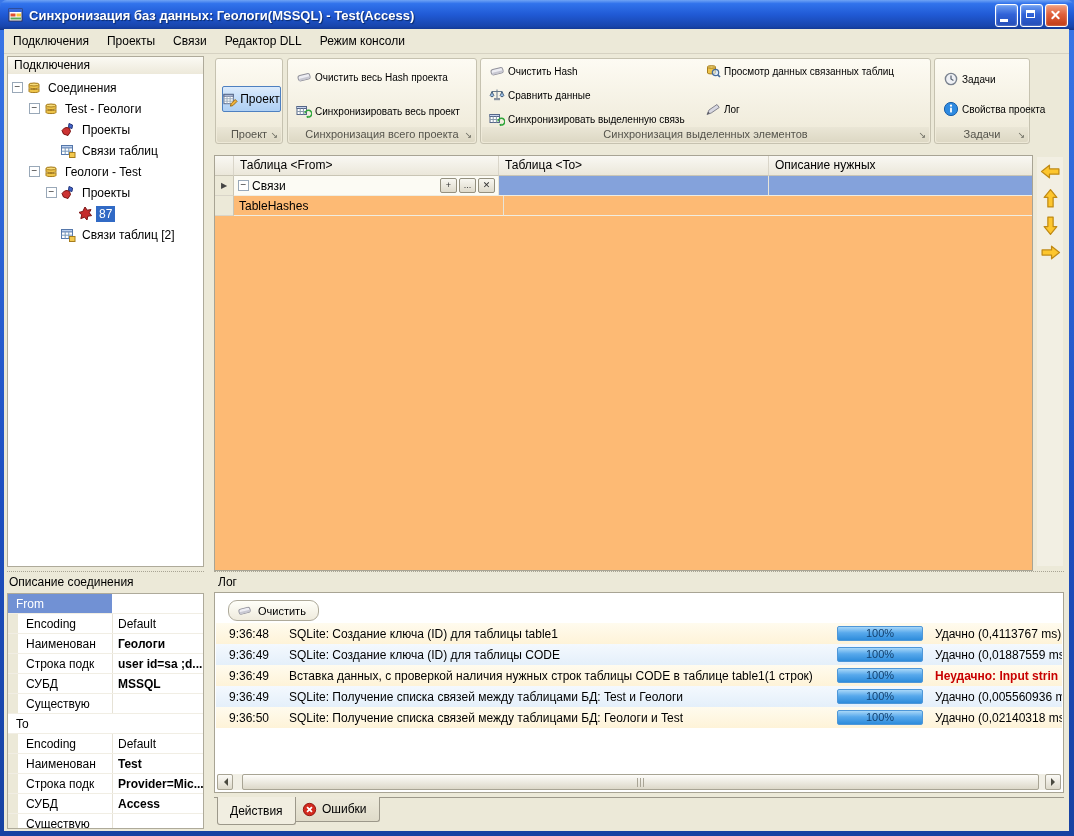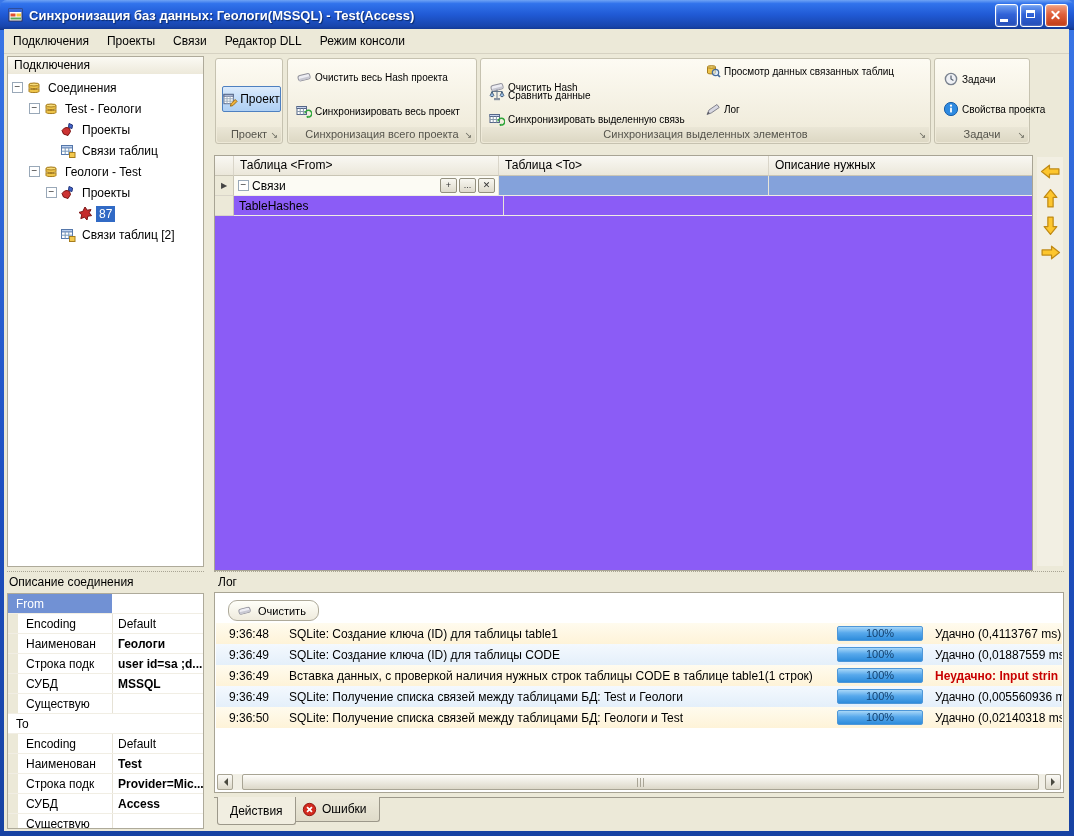--- a/index.html
+++ b/index.html
@@ -58,21 +58,21 @@
     border:1px solid #C6C2B0;border-radius:3px;box-sizing:border-box;}
   .rcaption{position:absolute;left:1px;right:1px;bottom:1px;height:15px;
     background:linear-gradient(180deg,#EAE6D6,#DDD8C4);font-size:11px;color:#55544C;
     text-align:center;line-height:15px;border-radius:0 0 2px 2px;}
   .rcaption .corner{position:absolute;right:3px;top:1px;font-size:9px;color:#6A6A60;}
   .rbtn{position:absolute;display:flex;align-items:center;gap:3px;font-size:10px;white-space:nowrap;cursor:default;}
   .project-btn{position:absolute;left:6px;top:27px;width:57px;height:24px;display:flex;align-items:center;
     justify-content:center;gap:2px;border:1px solid #4E80C0;border-radius:2px;
     background:linear-gradient(180deg,#DCEBFB,#C2DCF8 50%,#AFD0F4);}
   
-  .grid{position:absolute;left:214px;top:155px;width:819px;height:416px;background:#8b5cf6;
+  .grid{position:absolute;left:214px;top:155px;width:819px;height:416px;background:#fdba74;
     border:1px solid #A8A494;box-sizing:border-box;}
   .grid-head{display:flex;height:20px;}
   .gh-cell{background:linear-gradient(180deg,#F9F8F3,#EBE7DA);border-right:1px solid #D9D5C9;
     border-bottom:1px solid #C9C5B5;padding-left:6px;line-height:19px;overflow:hidden;white-space:nowrap;box-sizing:border-box;}
   .gh-sel{width:19px;padding-left:0;flex:none;}
   .gh-c1{width:265px;flex:none;} .gh-c2{width:270px;flex:none;} .gh-c3{flex:1;}
   .grid-row{display:flex;height:20px;}
   .g-selcell{width:19px;flex:none;background:#ECE9D8;border-right:1px solid #C9C5B5;
     border-bottom:1px solid #D9D5C9;display:flex;align-items:center;justify-content:center;
     color:#444;font-size:8px;box-sizing:border-box;}
@@ -328,21 +328,21 @@
   <div class="rbtn" style="left:8px;top:44px;">
     <svg class="ic" style="margin-right:0">
         <use href="#i-synctable"></use>
       </svg>
     <span>Синхронизировать весь проект</span>
   </div>
   <div class="rcaption"><span>Синхронизация всего проекта</span><span class="corner">↘</span></div>
 </div>
 
 <div class="rgroup" style="left:480px;width:451px;">
-  <div class="rbtn" style="left:8px;top:20px;">
+  <div class="rbtn" style="left:8px;top:4px;">
     <svg class="ic" style="margin-right:0">
         <use href="#i-eraser"></use>
       </svg>
     <span>Очистить Hash</span>
   </div>
   <div class="rbtn" style="left:8px;top:28px;">
     <svg class="ic" style="margin-right:0">
         <use href="#i-compare"></use>
       </svg>
     <span>Сравнить данные</span>

